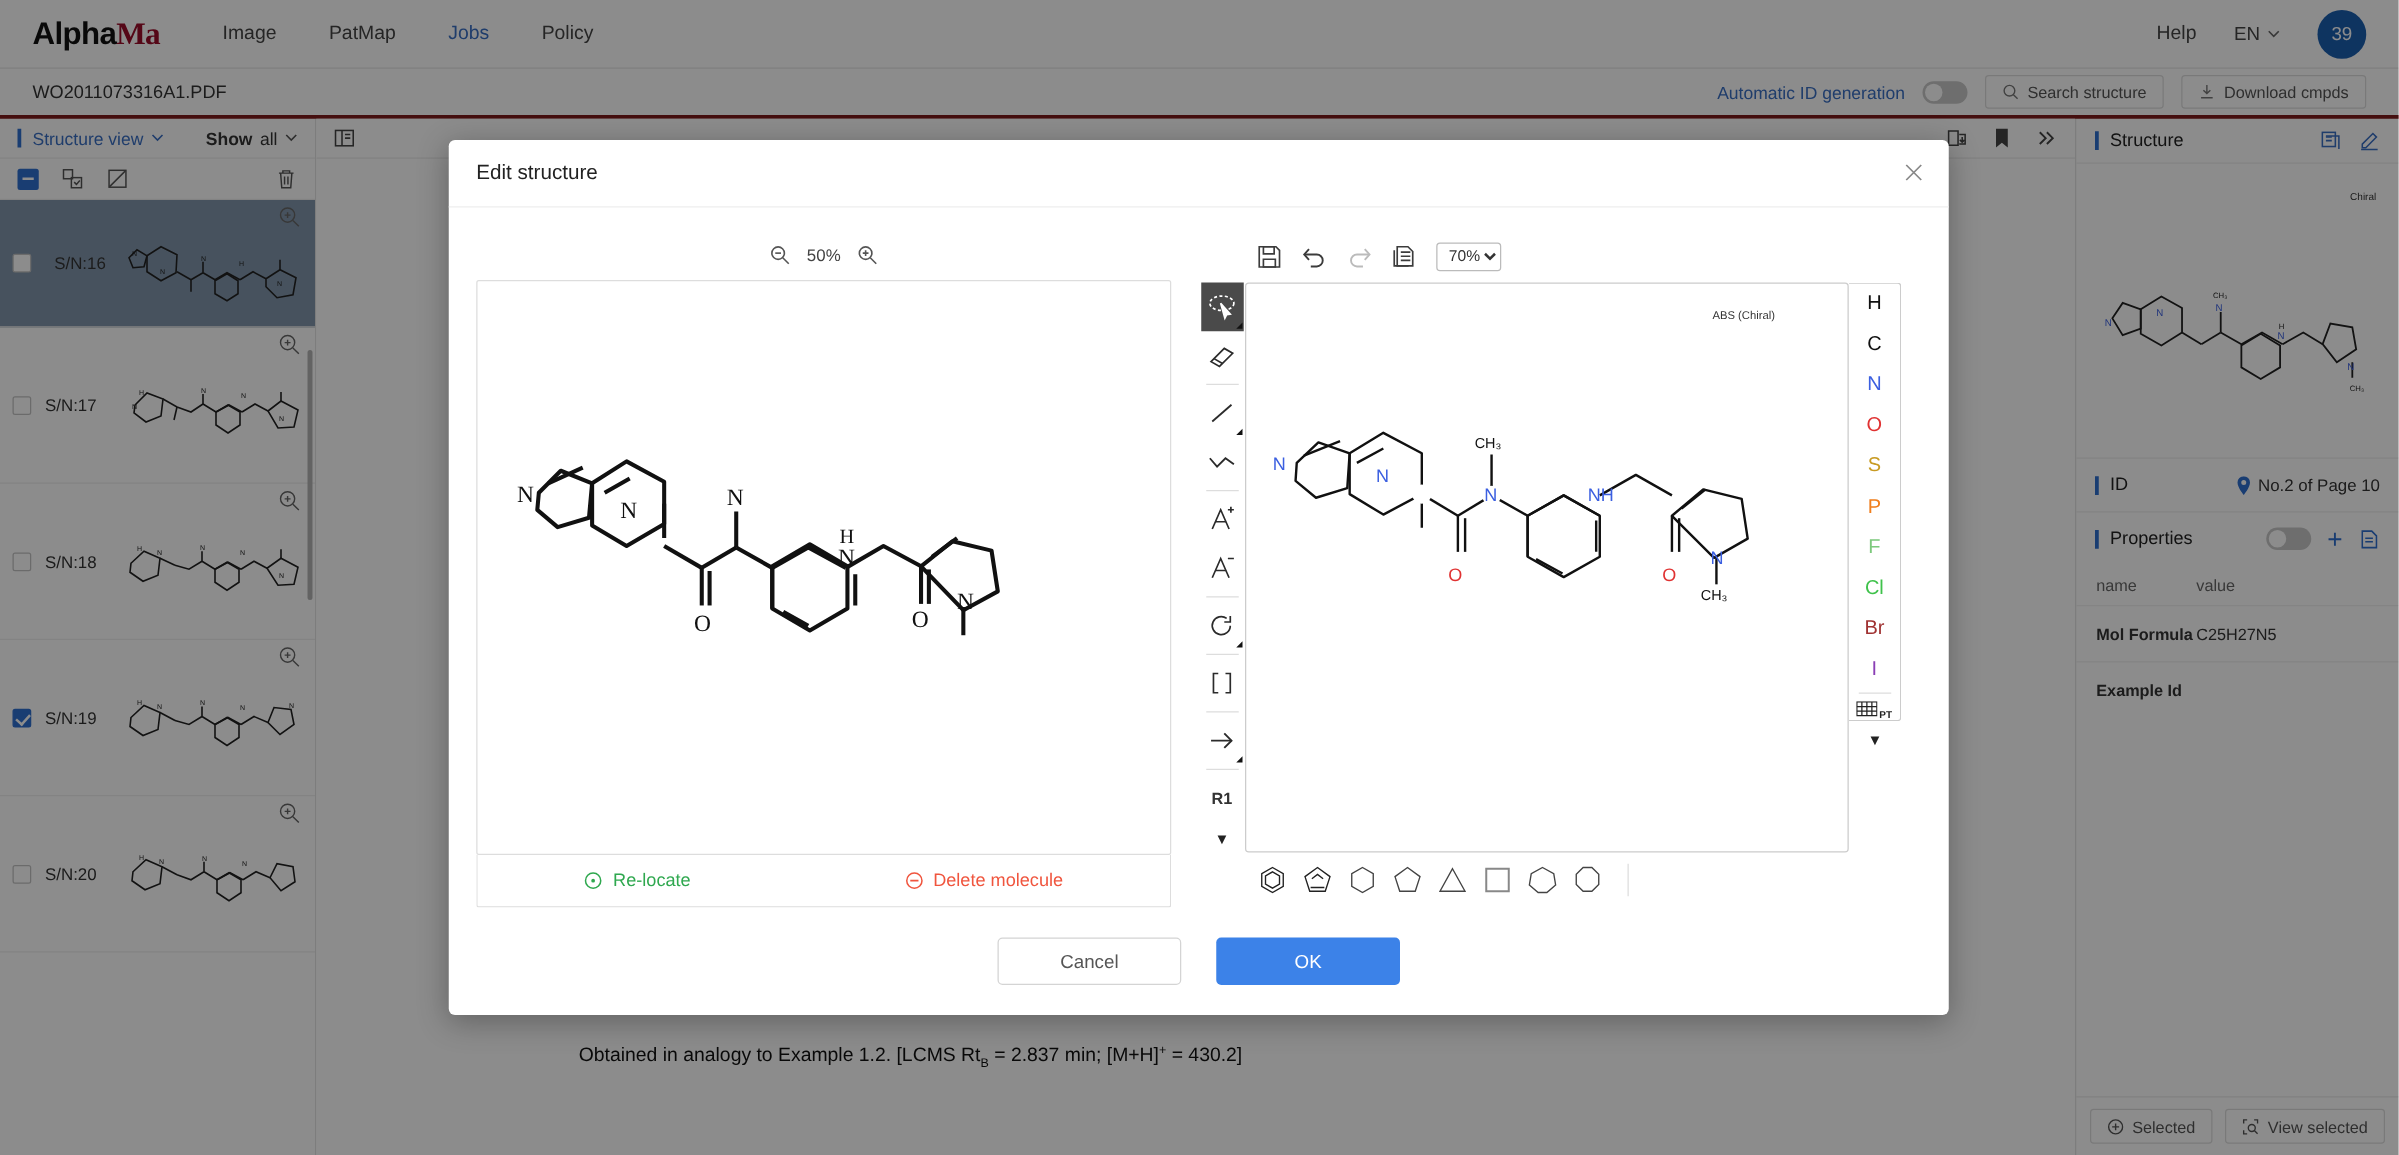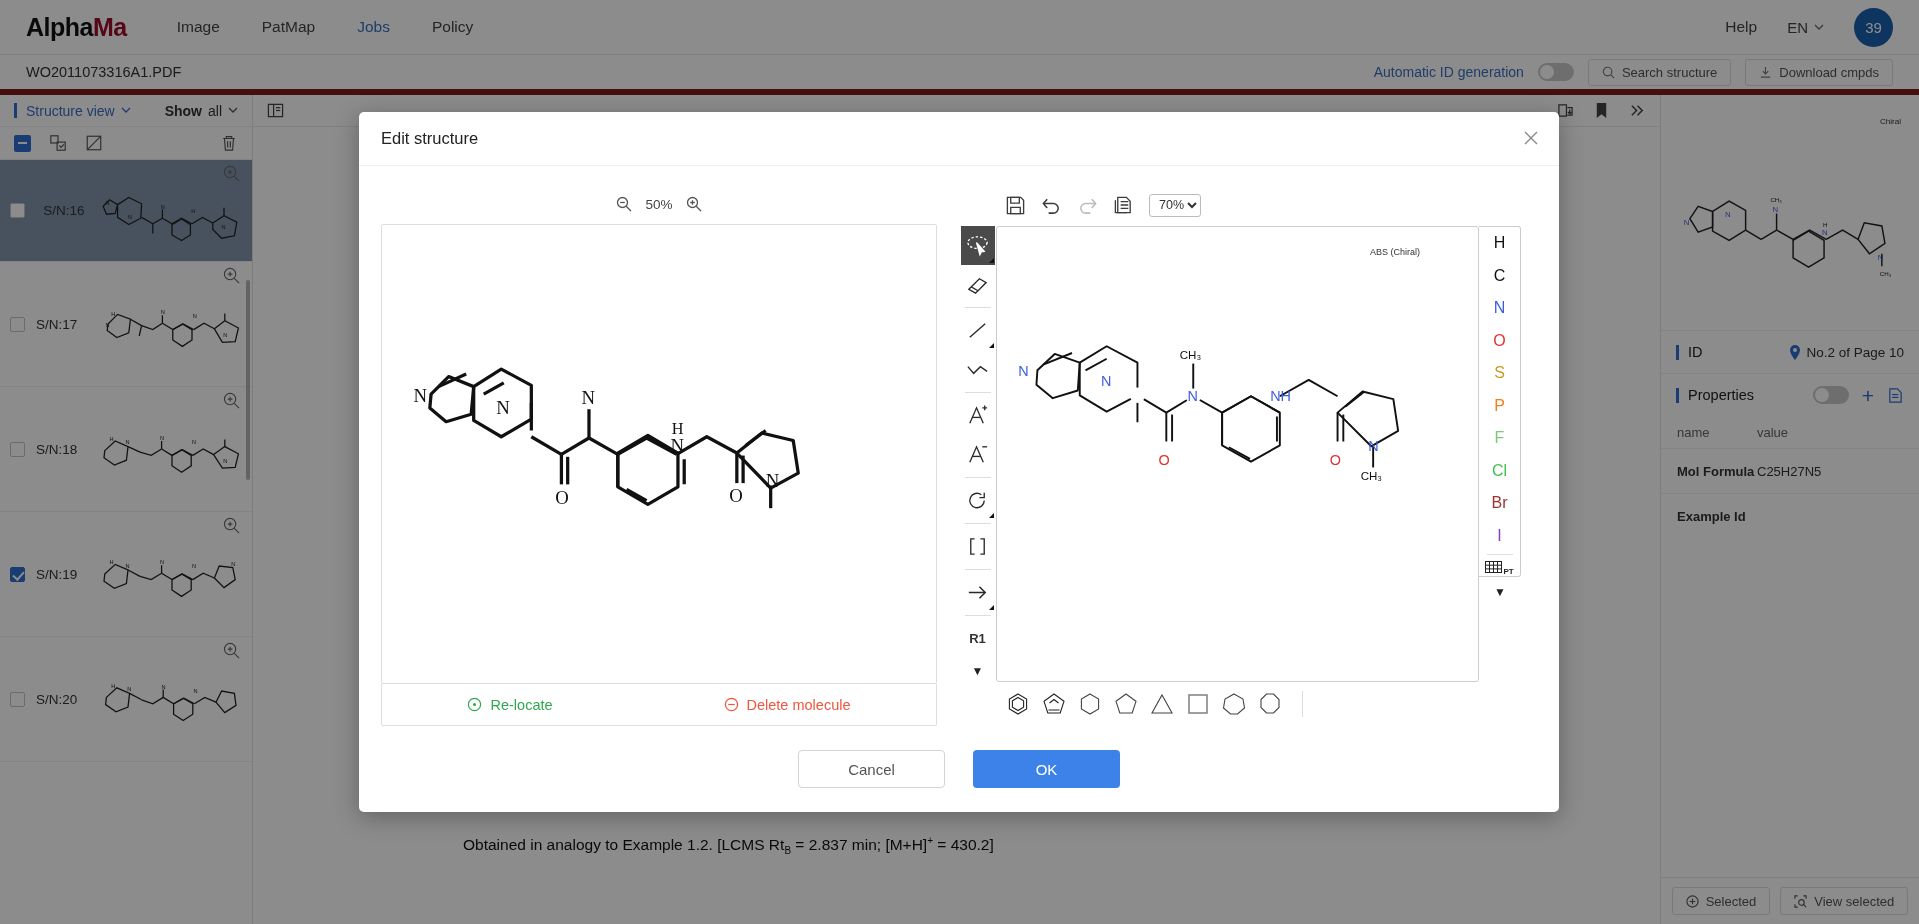--- a/index.html
+++ b/index.html
@@ -15,37 +15,37 @@
   .app { position: absolute; inset: 0; background: #fff; }
 
   
   .topnav {
     height: 55px; border-bottom: 1px solid #e8e8e8;
     display: flex; align-items: center; padding: 0 26px;
     background: #fff;
   }
   .logo { font-size: 25px; font-weight: bold; letter-spacing: -0.5px; margin-right: 50px; }
   .logo .a1 { color: #111; }
-  .logo .ma { color: #9b0d2a; }
+  .logo .ma { color: #9b0d2a; font-family: Liberation Serif, serif; }
   .navitems { display: flex; gap: 42px; }
   .navitem { font-size: 15.5px; color: #444; cursor: pointer; }
   .navitem.active { color: #3a6fc4; }
   .navright { margin-left: auto; display: flex; align-items: center; gap: 30px; }
   .nav-help { font-size: 15.5px; color: #444; cursor: pointer; }
   .nav-lang { font-size: 15px; color: #444; display: flex; align-items: center; gap: 6px; cursor: pointer; }
   .avatar {
     width: 39px; height: 39px; border-radius: 50%;
     background: #1b5fb0; color: #fff; font-size: 15px;
     display: flex; align-items: center; justify-content: center;
   }
 
   
   .subbar {
     height: 40px; display: flex; align-items: center;
-    padding: 0 26px; border-bottom: 6px solid #7f1d1d; position: relative;
+    padding: 0 26px; border-bottom: 3px solid #7f1d1d; position: relative;
   }
   .filename { font-size: 14.5px; color: #333; }
   .subbar-right { margin-left: auto; display: flex; align-items: center; gap: 14px; }
   .autoid { font-size: 14px; color: #3a6fc4; }
   .toggle {
     width: 36px; height: 18px; border-radius: 9px; background: #c8c8c8;
     position: relative; cursor: pointer;
   }
   .toggle::after {
     content:''; position: absolute; width: 14px; height: 14px; border-radius: 50%;
@@ -519,20 +519,36 @@
               <path d="M126 28l0 24 22 13 22-13 0-24-22-13z"></path>
               <path d="M131 32v17M167 32v17"></path>
             </g>
           </svg>
         </div>
         <div class="doc-text"><span>Obtained in analogy to Example 1.2. [LCMS Rt</span><sub>B</sub><span> = 2.837 min; [M+H]</span><sup>+</sup><span> = 430.2]</span></div>
       </div>
     </div>
 
     <div class="rightpanel">
+      <div class="rp-sect-head">
+        <div class="blue-bar"></div>
+        <div class="rp-title">Structure</div>
+        <div class="rp-icons">
+          <svg viewBox="0 0 18 18" fill="none" stroke="currentColor" stroke-width="1.3">
+                <rect x="2" y="2" width="11" height="12"></rect>
+                <path d="M5 5h11v11"></path>
+                <line x1="5" y1="6" x2="10" y2="6"></line>
+                <line x1="5" y1="9" x2="10" y2="9"></line>
+              </svg>
+          <svg viewBox="0 0 18 18" fill="none" stroke="currentColor" stroke-width="1.3">
+                <path d="M3 12L12 3l3 3-9 9H3z"></path>
+                <line x1="2" y1="16.5" x2="16" y2="16.5"></line>
+              </svg>
+        </div>
+      </div>
       <div class="rp-struct">
         <div class="rp-chiral">Chiral</div>
         <svg viewBox="0 0 250 160">
           <g stroke="#222" stroke-width="1.4" fill="none">
             <path d="M28 86l8-12 14 5 0 15-14 5z"></path>
             <path d="M50 79l16-10 16 9 0 19-16 10-16-9z"></path>
             <path d="M82 97l15 9"></path>
                 <path d="M97 106l15-9"></path>
                 <path d="M112 97v-16"></path>
             <path d="M112 97l16 9 16-9 16 9"></path>

